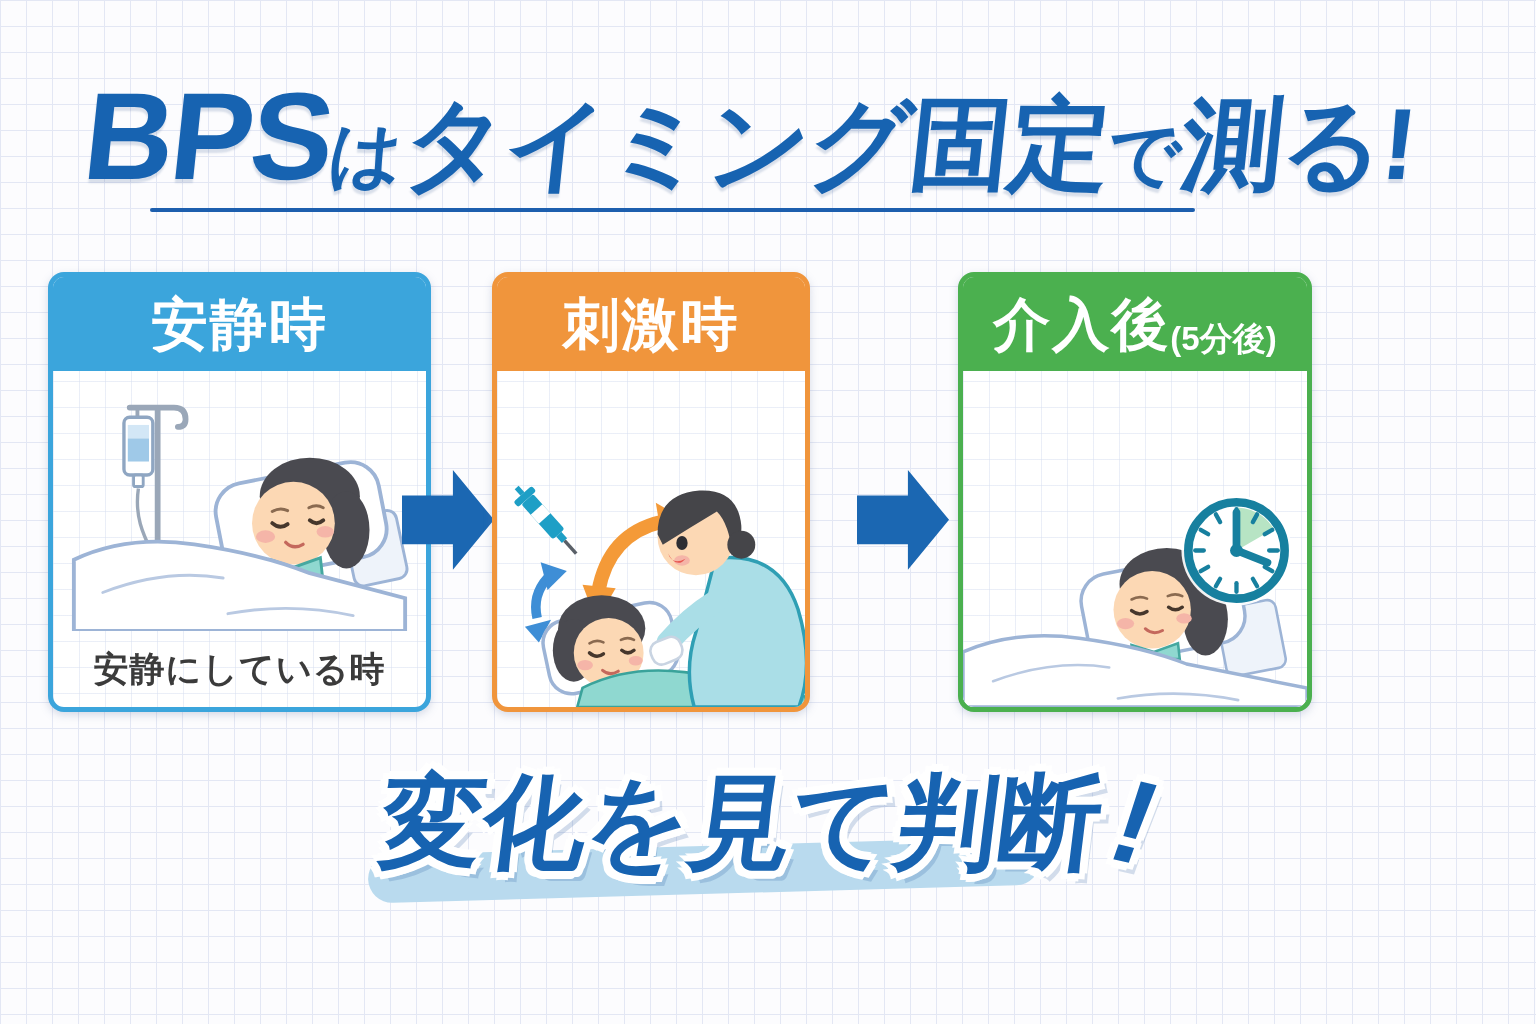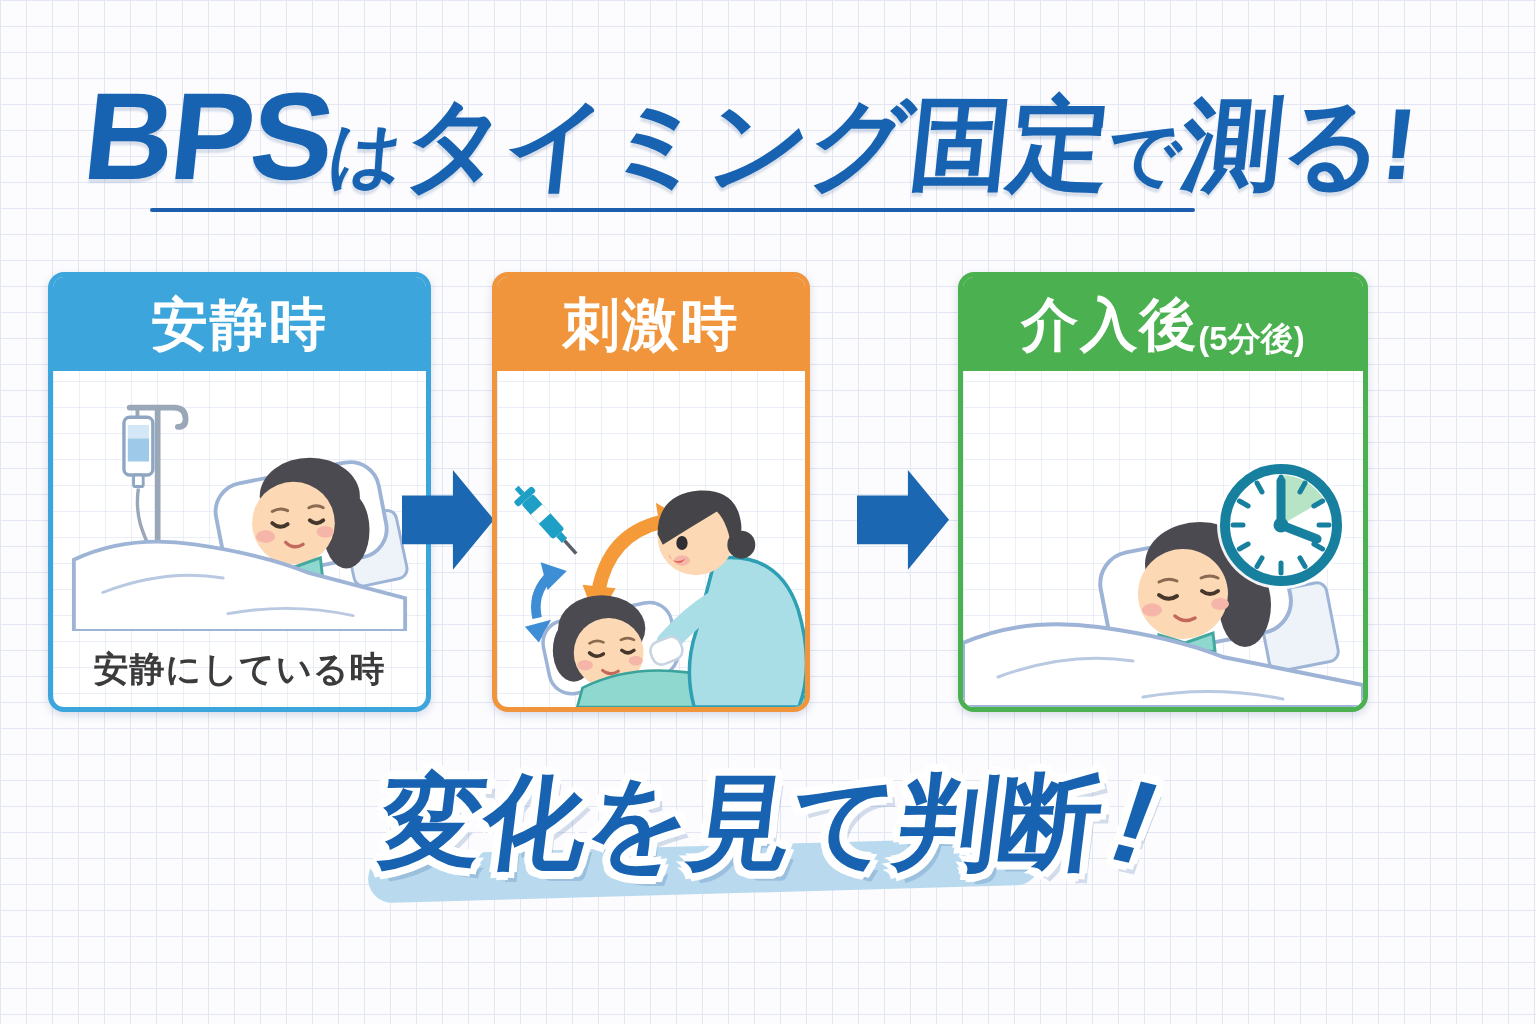--- a/index.html
+++ b/index.html
@@ -51,21 +51,21 @@
   }
   .card-header .suffix { font-size:33px; font-weight:800; letter-spacing:0; margin-top:28px; }
   .card-illustration { flex:1 1 auto; overflow:hidden; }
   .card-illustration svg { width:100%; height:100%; display:block; }
   .card-caption {
     flex:0 0 76px; display:flex; align-items:center; justify-content:center;
     font-size:35px; font-weight:700; color:#3b3b3b; letter-spacing:1px;
   }
   #card-rest { left:48px;  width:383px; }
   #card-stim { left:492px; width:318px; }
-  #card-post { left:958px; width:410px; }
+  #card-post { left:958px; width:354px; }
 
   
   .flow-arrow { position:absolute; top:466px; width:94px; height:110px; color:var(--accent,#1b67b2); }
   #flow-arrow-1 { left:402px; }
   #flow-arrow-2 { left:857px; }
 
   
   .footer-highlight {
     position:absolute; top:846px; left:368px; width:672px; height:48px;
     border-radius:26px; background:var(--accent,#b9daee);

